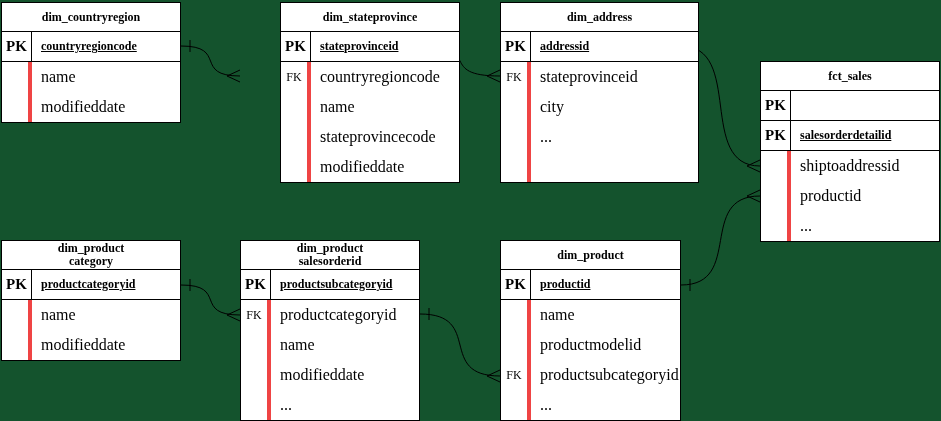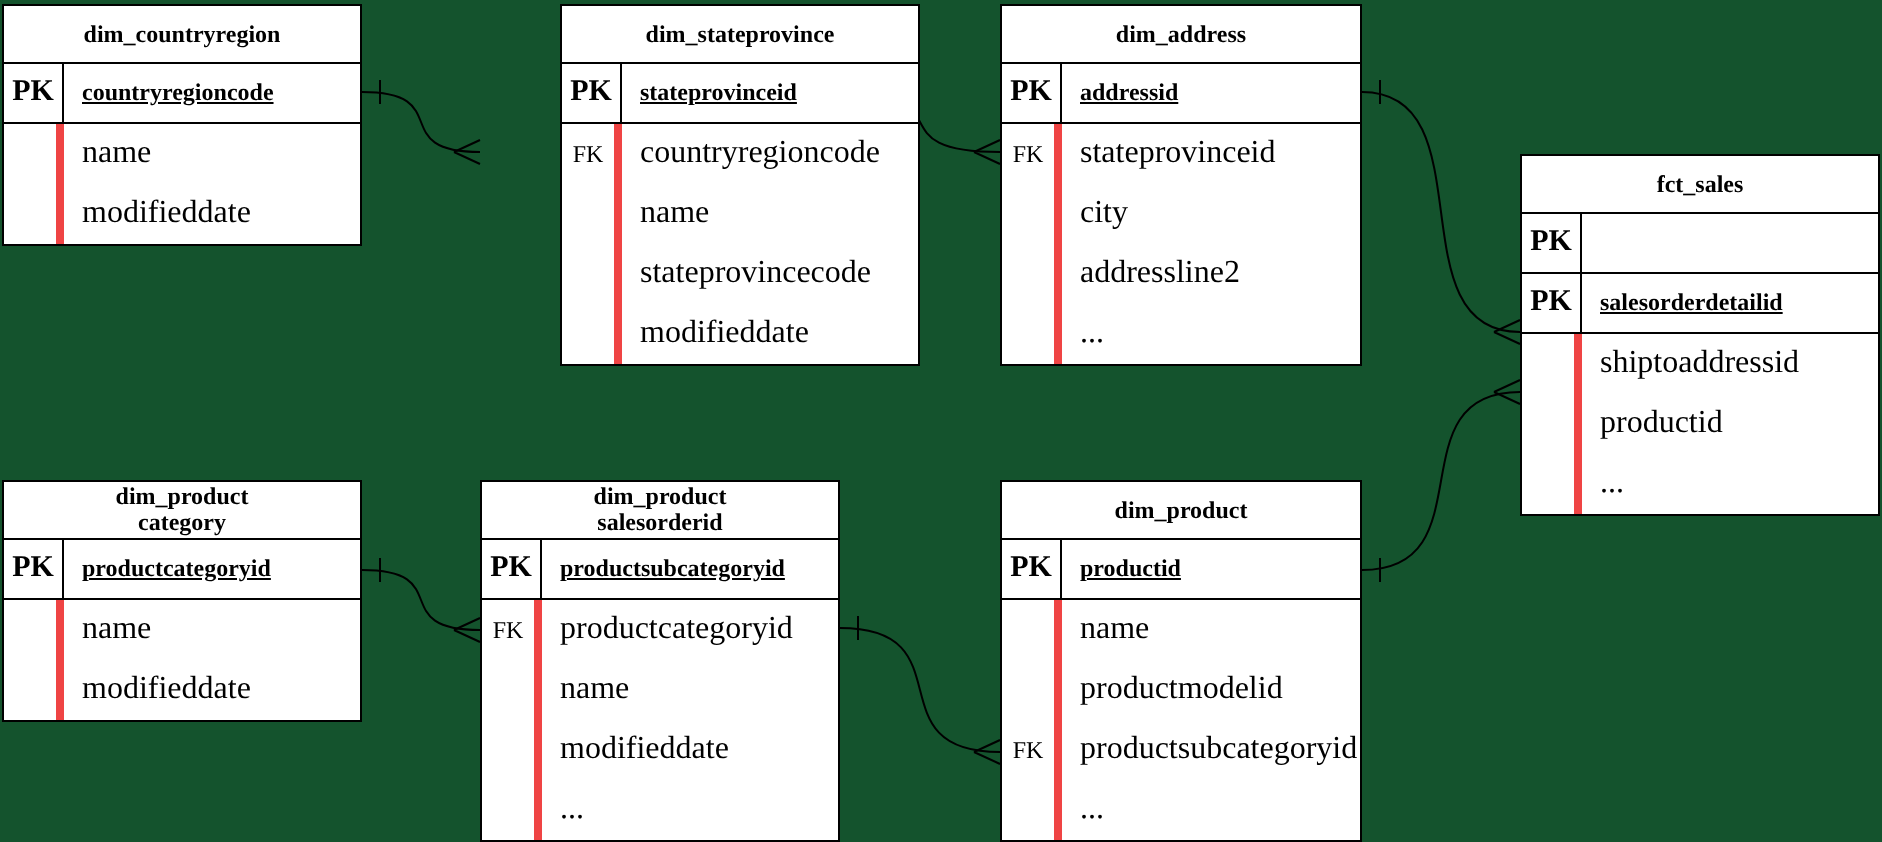--- a/index.html
+++ b/index.html
@@ -145,44 +145,43 @@
           <div class="akey"></div>
         </div>
         <div class="acol-fields">
           <div class="afield">countryregioncode</div>
           <div class="afield">name</div>
           <div class="afield">stateprovincecode</div>
           <div class="afield">modifieddate</div>
         </div>
       </div>
     </div>
-    <div class="tbl" style="left: 500px; top: 2px; width: 181px;">
+    <div class="tbl" style="left: 500px; top: 2px; width: 199px;">
       <div class="tbl-title">
         <div>dim_address</div>
       </div>
       <div class="krow">
         <div class="kcell">PK</div>
         <div class="kfield">addressid</div>
       </div>
       <div class="attrs">
         <div class="acol-keys">
           <div class="akey">FK</div>
           <div class="akey"></div>
           <div class="akey"></div>
           <div class="akey"></div>
         </div>
         <div class="acol-fields">
           <div class="afield">stateprovinceid</div>
           <div class="afield">city</div>
-          <div class="afield">addressline2</div>
-          <div class="afield">...</div>
-        </div>
-      </div>
-    </div>
-    <div class="tbl" style="left: 760px; top: 77px; width: 180px;">
+          <div class="afield">...</div>
+        </div>
+      </div>
+    </div>
+    <div class="tbl" style="left: 760px; top: 61px; width: 180px;">
       <div class="tbl-title">
         <div>fct_sales</div>
       </div>
       <div class="krow">
         <div class="kcell">PK</div>
       </div>
       <div class="krow">
         <div class="kcell">PK</div>
         <div class="kfield">salesorderdetailid</div>
       </div>

